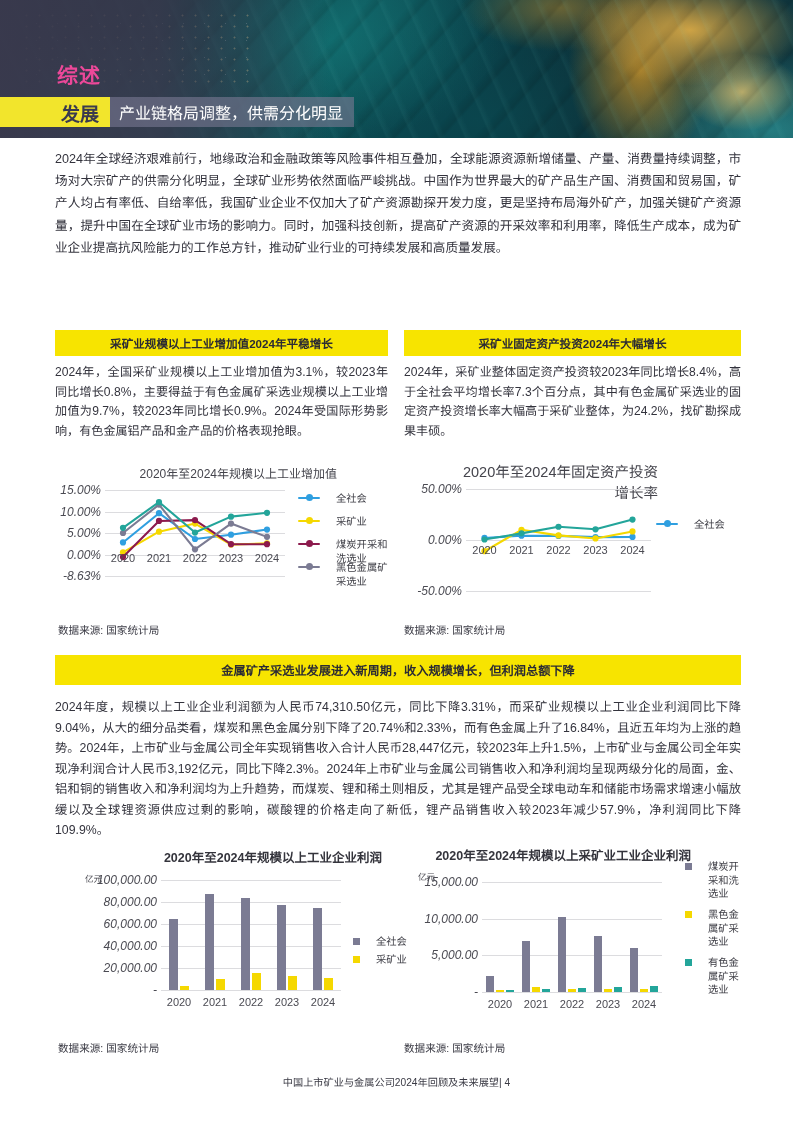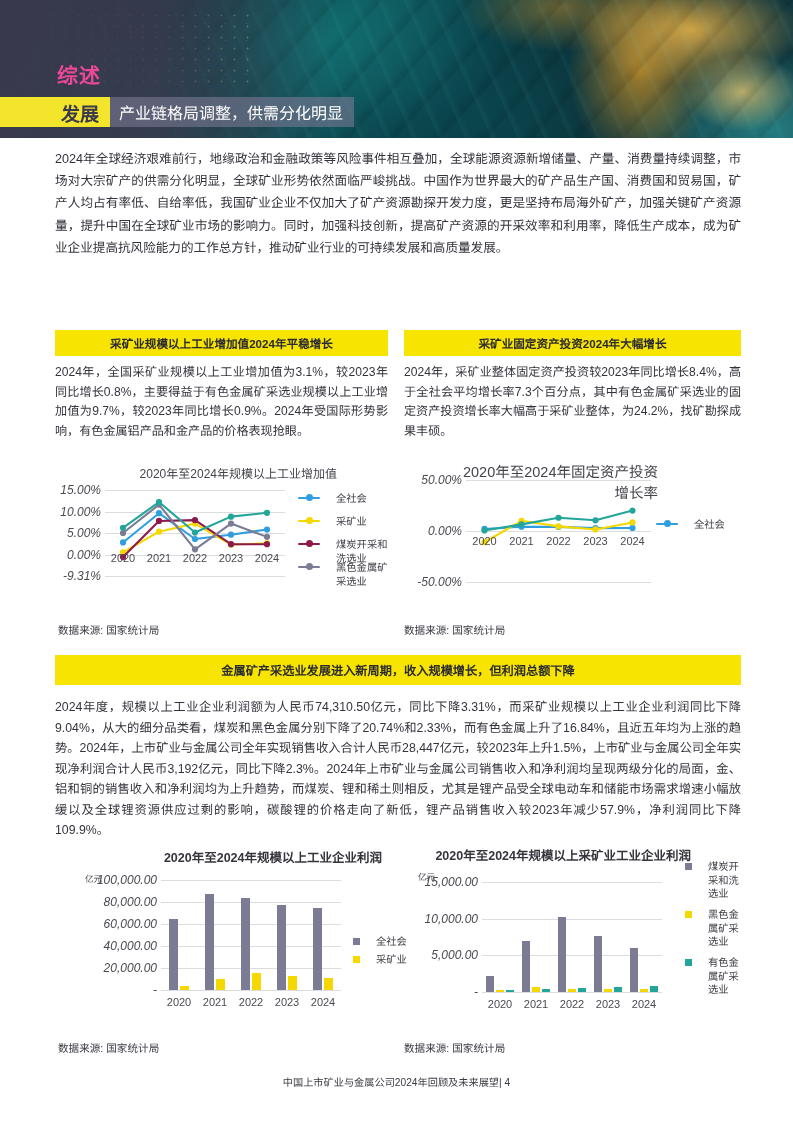--- a/index.html
+++ b/index.html
@@ -280,21 +280,21 @@
   <div class="plot" id="chart1-plot" style="position:absolute; left:50px; top:24px; width:180px; height:86px;">
       <div class="gridline" style="top: 0px;"></div>
       <div class="ytick" style="top: 0px;">15.00%</div>
       <div class="gridline" style="top: 21.5px;"></div>
       <div class="ytick" style="top: 21.5px;">10.00%</div>
       <div class="gridline" style="top: 43px;"></div>
       <div class="ytick" style="top: 43px;">5.00%</div>
       <div class="gridline" style="top: 64.5px;"></div>
       <div class="ytick" style="top: 64.5px;">0.00%</div>
       <div class="gridline" style="top: 86px;"></div>
-      <div class="ytick" style="top: 86px;">-9.31%</div>
+      <div class="ytick" style="top: 86px;">-8.63%</div>
       <svg class="series" width="180" height="86">
         <polyline points="18,52.46 54,23.22 90,49.02 126,44.72 162,39.559999999999995" fill="none" stroke="#2f9fe0" stroke-width="2.1" stroke-linejoin="round"></polyline>
         <circle cx="18" cy="52.46" r="3.1" fill="#2f9fe0"></circle>
         <circle cx="54" cy="23.22" r="3.1" fill="#2f9fe0"></circle>
         <circle cx="90" cy="49.02" r="3.1" fill="#2f9fe0"></circle>
         <circle cx="126" cy="44.72" r="3.1" fill="#2f9fe0"></circle>
         <circle cx="162" cy="39.559999999999995" r="3.1" fill="#2f9fe0"></circle>
         <polyline points="18,62.349999999999994 54,41.71 90,33.54 126,54.61 162,53.32" fill="none" stroke="#f5d800" stroke-width="2.1" stroke-linejoin="round"></polyline>
         <circle cx="18" cy="62.349999999999994" r="3.1" fill="#f5d800"></circle>
         <circle cx="54" cy="41.71" r="3.1" fill="#f5d800"></circle>
@@ -353,21 +353,21 @@
         <i style="background: rgb(123, 123, 147);"></i>
         <b style="background: rgb(123, 123, 147);"></b>
       </span>
       <span>黑色金属矿采选业</span>
     </div>
   </div>
 <div class="source" style="left:58px; top:622px;">数据来源: 国家统计局</div>
 
 <div class="chart" id="chart2" style="left:404px; top:462px; width:340px; height:135px;">
   <div class="chart-title" style="width:200px; margin-left:54px; font-size:14.5px; line-height:21px;">2020年至2024年固定资产投资增长率</div>
-  <div class="plot" id="chart2-plot" style="position:absolute; left:62px; top:18px; width:185px; height:102px;">
+  <div class="plot" id="chart2-plot" style="position:absolute; left:62px; top:27px; width:185px; height:102px;">
       <div class="gridline" style="top: 0px;"></div>
       <div class="ytick" style="top: 0px;">50.00%</div>
       <div class="gridline" style="top: 51px;"></div>
       <div class="ytick" style="top: 51px;">0.00%</div>
       <div class="gridline" style="top: 102px;"></div>
       <div class="ytick" style="top: 102px;">-50.00%</div>
       <svg class="series" width="185" height="102">
         <polyline points="18.5,48.96 55.5,46.715999999999994 92.5,46.919999999999995 129.5,48.144 166.5,47.94" fill="none" stroke="#2f9fe0" stroke-width="2.1" stroke-linejoin="round"></polyline>
         <circle cx="18.5" cy="48.96" r="3.1" fill="#2f9fe0"></circle>
         <circle cx="55.5" cy="46.715999999999994" r="3.1" fill="#2f9fe0"></circle>

